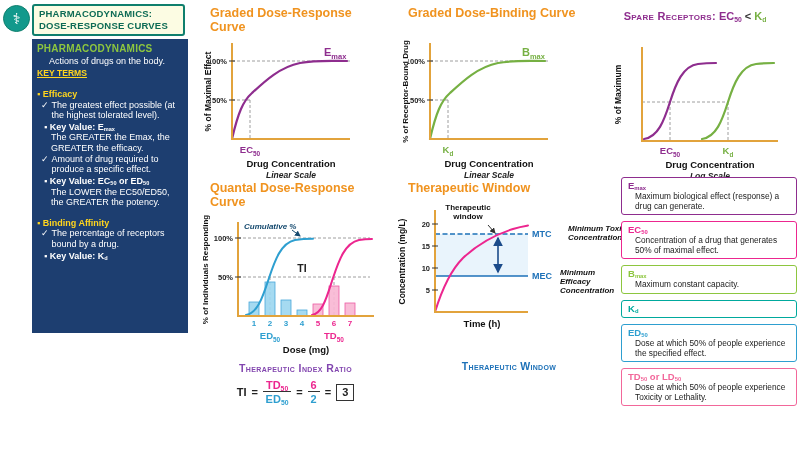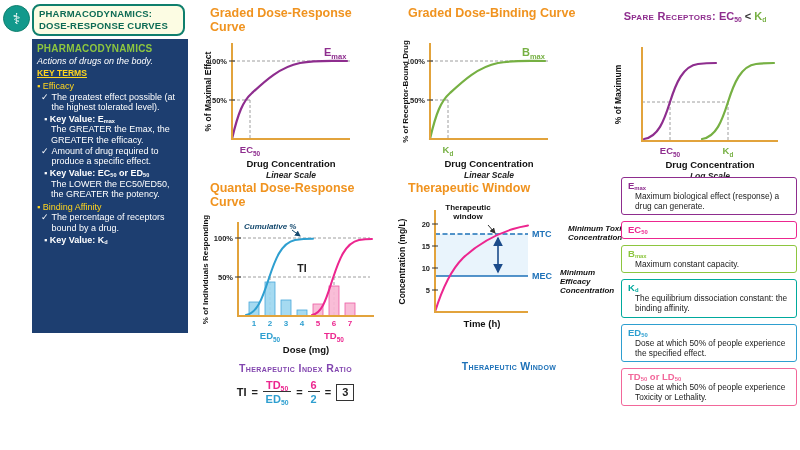--- a/index.html
+++ b/index.html
@@ -6,28 +6,28 @@
 body{width:800px;height:450px;position:relative;overflow:hidden;background:#fff;color:#111;
      font-family:"Liberation Sans",sans-serif}
 .abs{position:absolute}
 sub{font-size:.62em;vertical-align:-.22em;line-height:0}
 
 
 .logo{left:3px;top:5px;width:27px;height:27px;border-radius:50%;background:var(--teal);
       border:1.5px solid var(--teal_dark);color:#fff;display:flex;align-items:center;
       justify-content:center;font-size:15px}
 .title-box{left:32px;top:4px;width:153px;background:var(--title_bg);border:2px solid var(--teal_dark);
-      border-radius:8px;padding:2px 5px;color:var(--title_text);font-weight:700;font-size:9.5px;
+      border-radius:3px;padding:2px 5px;color:var(--title_text);font-weight:700;font-size:9.5px;
       line-height:1.25;letter-spacing:.2px}
 .sidebar{left:32px;top:39px;width:156px;height:294px;background:var(--navy);padding:4px 5px;
       color:#fff;font-size:9px;line-height:1.18}
 .sb-section{color:var(--green_light);font-weight:700;font-size:10px;letter-spacing:.2px}
-.sb-desc{font-style:italic;margin:1px 0 2px}
+.sb-desc{margin:1px 12px 2px}
 .sb-keyterms{color:var(--yellow);font-weight:700;text-decoration:underline;font-size:8.6px}
-.sb-term{color:var(--yellow);font-weight:400;margin-top:2px}
+.sb-term{color:var(--yellow);font-weight:700;margin-top:10px}
 .sb-def{display:flex;gap:3px;margin-left:4px}
 .sb-keyval{margin-left:7px;font-weight:700;margin-top:1px}
 .sb-note{margin-left:14px}
 
 
 .chart-title{position:absolute;color:var(--orange);font-weight:700;font-size:12.5px;line-height:1.08}
 .ylabel{position:absolute;text-align:center;font-weight:700;font-size:8.5px;height:11px;
         transform:rotate(-90deg);white-space:nowrap}
 svg text{font-family:"Liberation Sans",sans-serif}
 .axis{stroke:var(--axis_gold);stroke-width:2;fill:none}
@@ -300,28 +300,28 @@
   <div class="tw-heading">Therapeutic Window</div>
 </div>
 
 <div class="abs defs-col">
   <div class="defbox" style="--bc: #8e2d8e;">
     <div class="def-title"><span>E</span><sub>max</sub></div>
     <div class="def-body">Maximum biological effect (response) a drug can generate.</div>
   </div>
   <div class="defbox" style="--bc: #ec268f;">
     <div class="def-title"><span>EC</span><sub>50</sub></div>
+    <div class="def-body">Concentration of a drug that generates 50% of maximal effect.</div>
   </div>
   <div class="defbox" style="--bc: #8dc63f;">
     <div class="def-title"><span>B</span><sub>max</sub></div>
     <div class="def-body">Maximum constant capacity.</div>
   </div>
   <div class="defbox" style="--bc: #00a99d;">
     <div class="def-title"><span>K</span><sub>d</sub></div>
-    <div class="def-body">The equilibrium dissociation constant: the binding affinity.</div>
   </div>
   <div class="defbox" style="--bc: #2e9fd0;">
     <div class="def-title"><span>ED</span><sub>50</sub></div>
     <div class="def-body">Dose at which 50% of people experience the specified effect.</div>
   </div>
   <div class="defbox" style="--bc: #f2679a;">
     <div class="def-title"><span>TD</span><sub>50</sub><span> or </span><span>LD</span><sub>50</sub></div>
     <div class="def-body">Dose at which 50% of people experience Toxicity or Lethality.</div>
   </div>
 </div>

